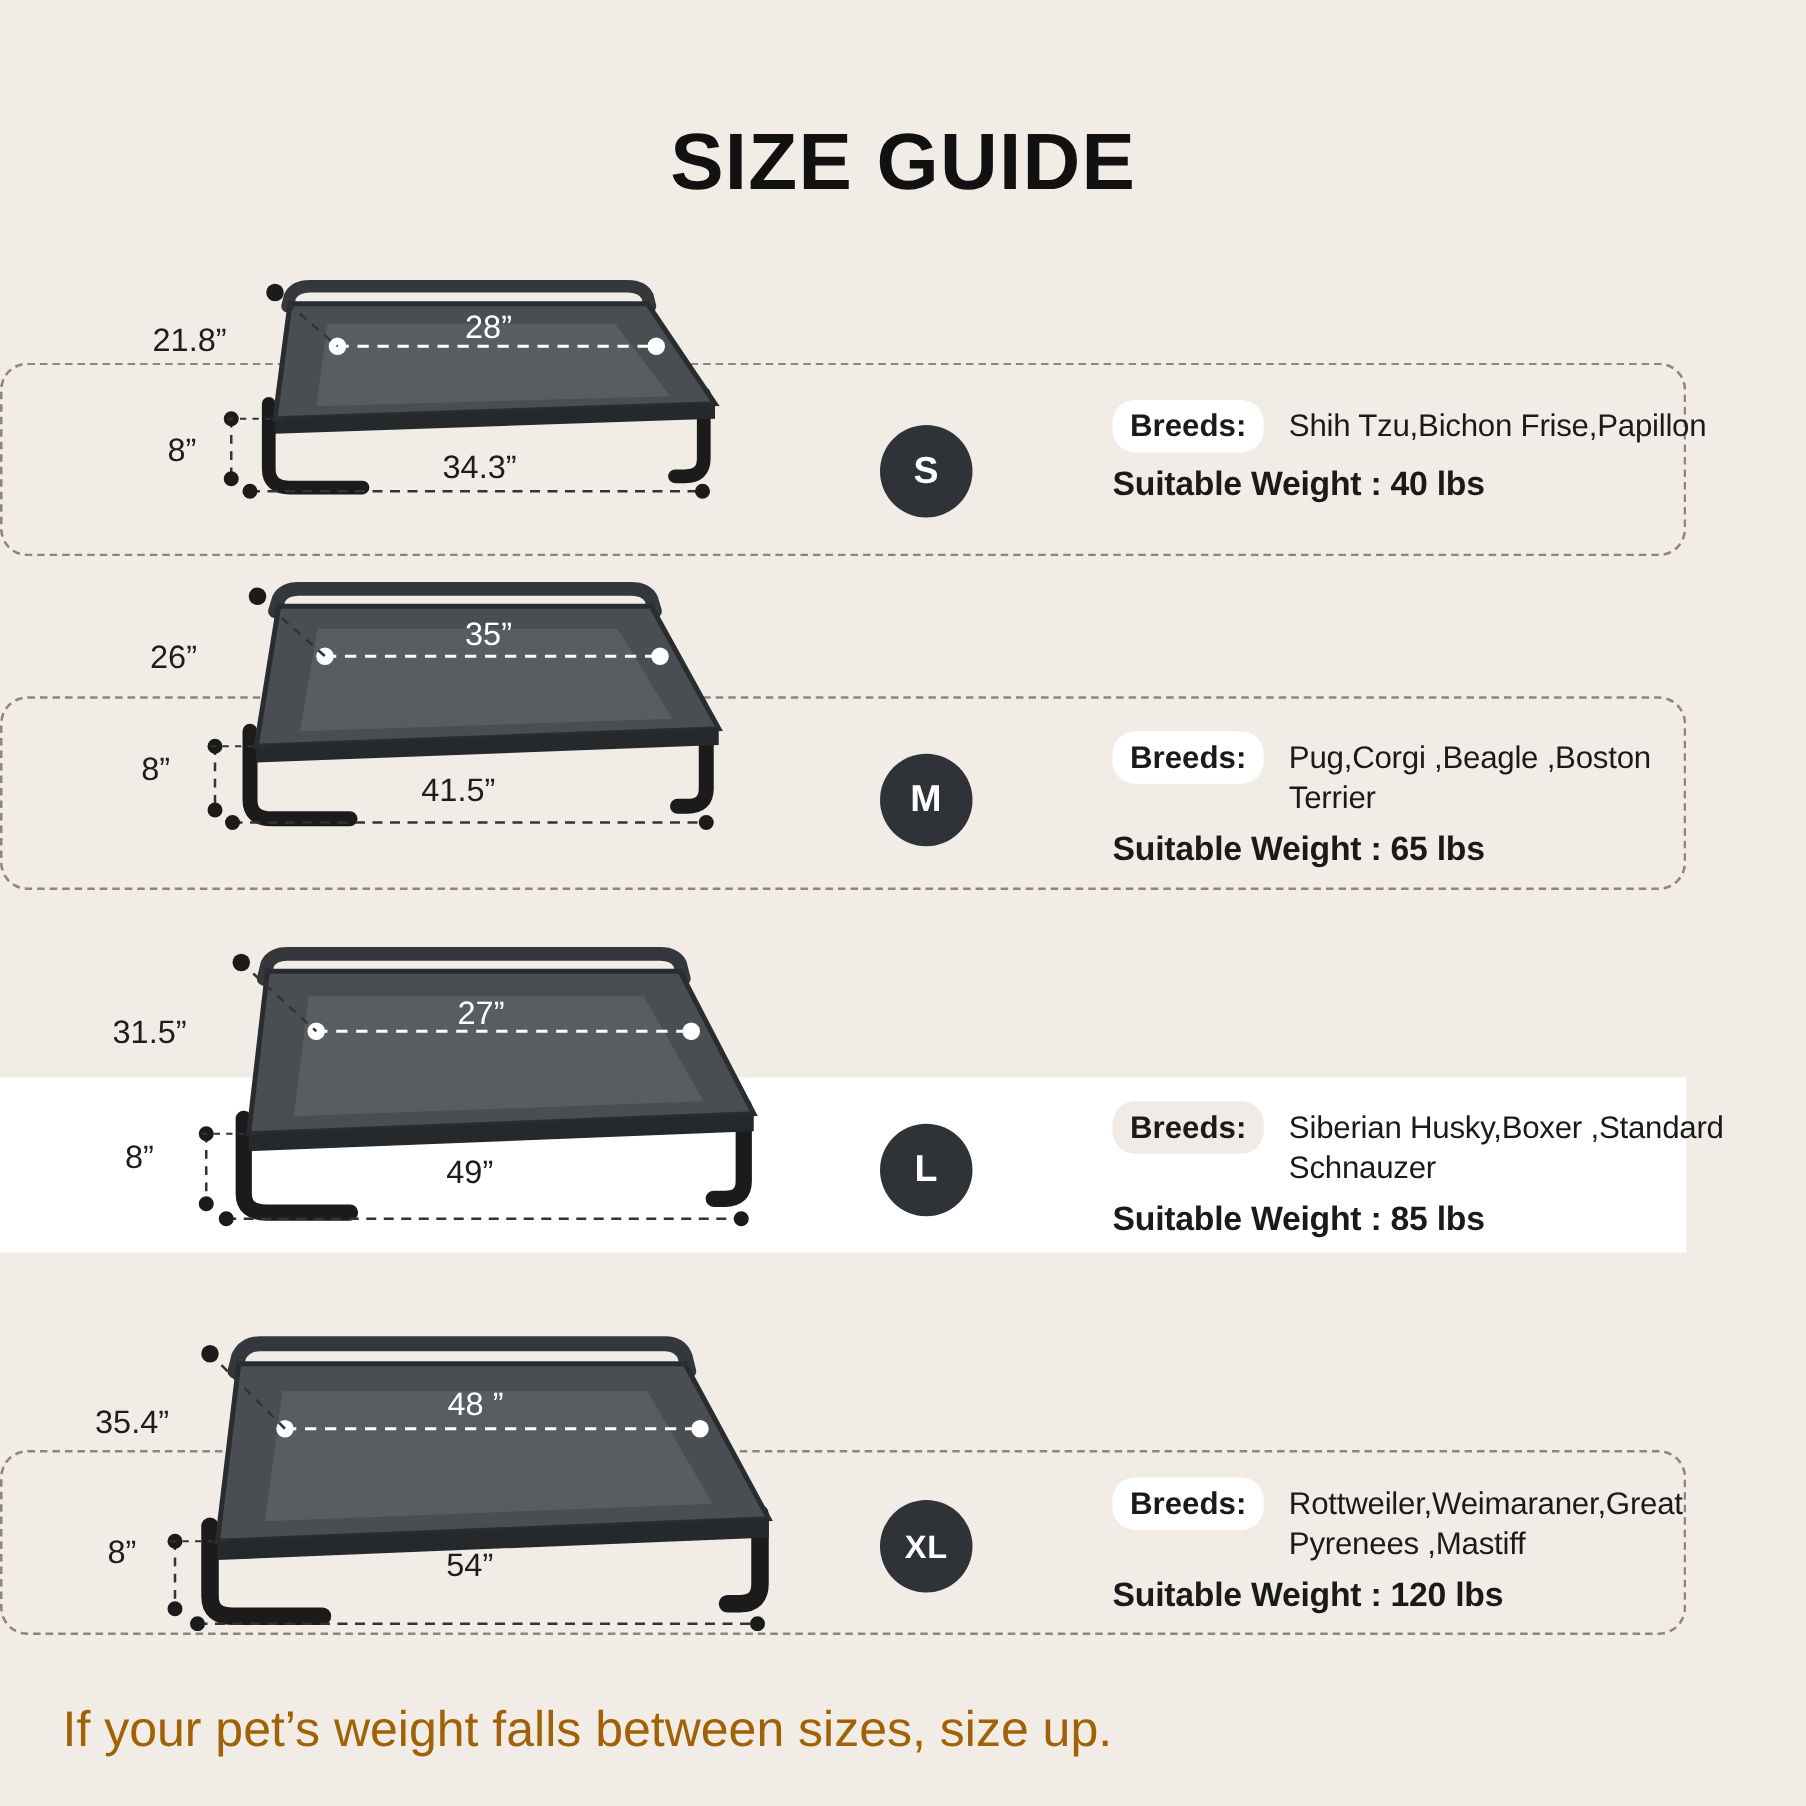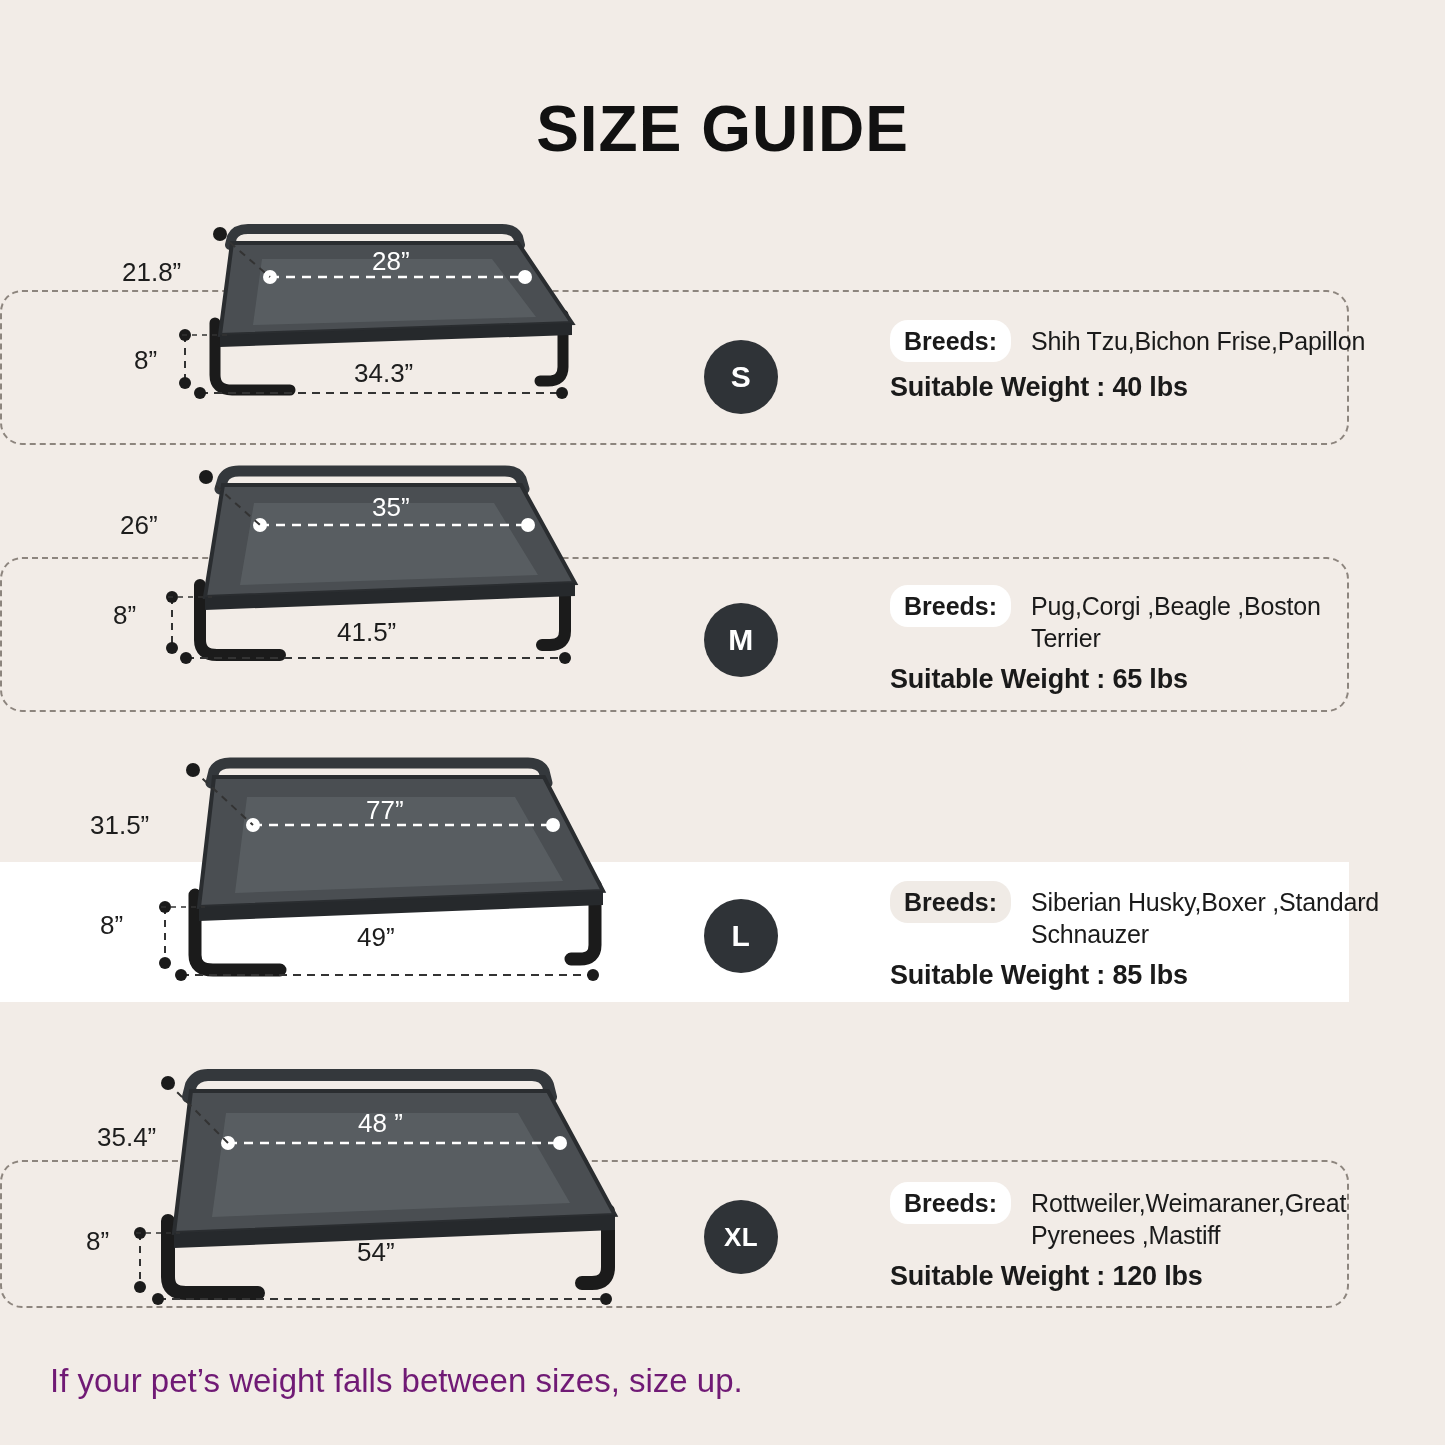--- a/index.html
+++ b/index.html
@@ -101,22 +101,22 @@
     margin-top: 10px;
     font-size: 27px;
     font-weight: bold;
     letter-spacing: -0.2px;
   }
 
   .footnote {
     position: absolute;
     left: 50px;
     top: 1362px;
-    font-size: 33px;
-    color: #701a75;
+    font-size: 40px;
+    color: #a16207;
   }
 
   
   .dim {
     position: absolute;
     font-size: 26px;
     color: #1d1d1d;
     white-space: nowrap;
   }
 </style>
@@ -236,21 +236,21 @@
       <circle cx="40" cy="162" r="6" fill="#1b1b1b"></circle>
       <circle cx="40" cy="218" r="6" fill="#1b1b1b"></circle>
       <line x1="36" y1="162" x2="80" y2="162" stroke="#333333" stroke-width="1.6" stroke-dasharray="5,5"></line>
       <line x1="56" y1="230" x2="468" y2="230" stroke="#333333" stroke-width="2" stroke-dasharray="8,6"></line>
       <circle cx="56" cy="230" r="6" fill="#1b1b1b"></circle>
       <circle cx="468" cy="230" r="6" fill="#1b1b1b"></circle>
     </svg>
   </div>
   <div class="dim" style="left:90px;top:810px;">31.5”</div>
   <div class="dim" style="left:100px;top:910px;">8”</div>
-  <div class="dim" style="left:366px;top:795px;color:#ffffff;">77”</div>
+  <div class="dim" style="left:366px;top:795px;color:#ffffff;">27”</div>
   <div class="dim" style="left:357px;top:922px;">49”</div>
 
   <div class="badge" style="left:704px;top:899px;">L</div>
 
   <div class="info" style="left:890px;top:881px;">
     <div class="breeds-line">
       <span class="breeds-pill gray">Breeds:</span>
       <span class="breeds-text">Siberian Husky,Boxer ,Standard Schnauzer</span>
     </div>
     <div class="weight">Suitable Weight : 85 lbs</div>
@@ -274,21 +274,21 @@
       <circle cx="68" cy="28" r="7" fill="#1b1b1b"></circle>
       <line x1="40" y1="178" x2="40" y2="232" stroke="#333333" stroke-width="2" stroke-dasharray="7,6"></line>
       <circle cx="40" cy="178" r="6" fill="#1b1b1b"></circle>
       <circle cx="40" cy="232" r="6" fill="#1b1b1b"></circle>
       <line x1="36" y1="178" x2="80" y2="178" stroke="#333333" stroke-width="1.6" stroke-dasharray="5,5"></line>
       <line x1="58" y1="244" x2="506" y2="244" stroke="#333333" stroke-width="2" stroke-dasharray="8,6"></line>
       <circle cx="58" cy="244" r="6" fill="#1b1b1b"></circle>
       <circle cx="506" cy="244" r="6" fill="#1b1b1b"></circle>
     </svg>
   </div>
-  <div class="dim" style="left:76px;top:1122px;margin-left:21px;">35.4”</div>
+  <div class="dim" style="left:76px;top:1122px;">35.4”</div>
   <div class="dim" style="left:86px;top:1226px;">8”</div>
   <div class="dim" style="left:358px;top:1108px;color:#ffffff;">48 ”</div>
   <div class="dim" style="left:357px;top:1237px;">54”</div>
 
   <div class="badge xl" style="left:704px;top:1200px;">XL</div>
 
   <div class="info" style="left:890px;top:1182px;">
     <div class="breeds-line">
       <span class="breeds-pill">Breeds:</span>
       <span class="breeds-text">Rottweiler,Weimaraner,Great Pyrenees ,Mastiff</span>

